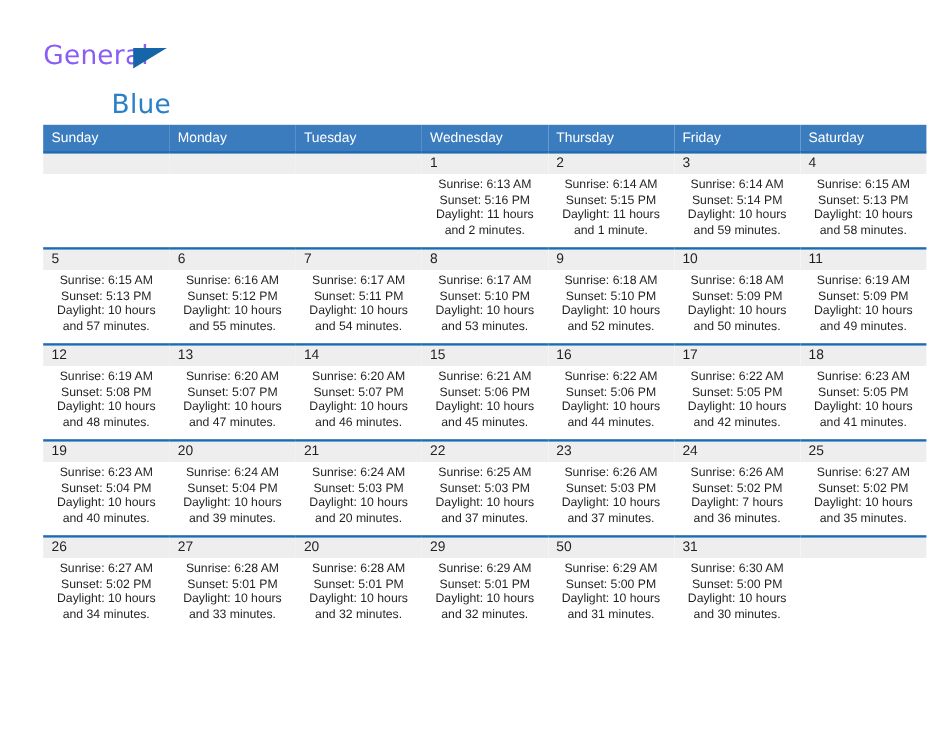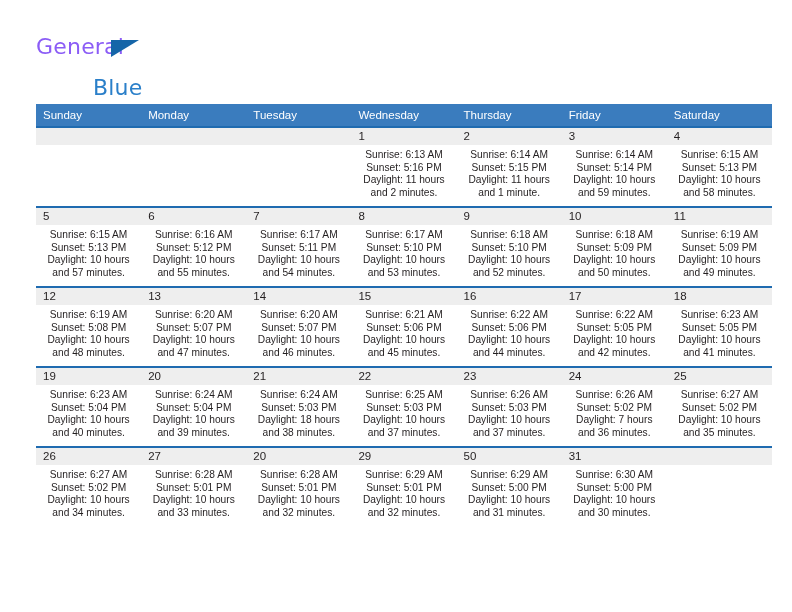--- a/index.html
+++ b/index.html
@@ -357,21 +357,21 @@
               <div>Sunrise: 6:24 AM</div>
               <div>Sunset: 5:04 PM</div>
               <div class="daylight">Daylight: 10 hours and 39 minutes.</div>
             </div>
           </td>
           <td>
             <div class="daynum-band">21</div>
             <div class="cell-body">
               <div>Sunrise: 6:24 AM</div>
               <div>Sunset: 5:03 PM</div>
-              <div class="daylight">Daylight: 18 hours and 38 minutes.</div>
+              <div class="daylight">Daylight: 10 hours and 20 minutes.</div>
             </div>
           </td>
           <td>
             <div class="daynum-band">22</div>
             <div class="cell-body">
               <div>Sunrise: 6:25 AM</div>
               <div>Sunset: 5:03 PM</div>
               <div class="daylight">Daylight: 10 hours and 37 minutes.</div>
             </div>
           </td>

